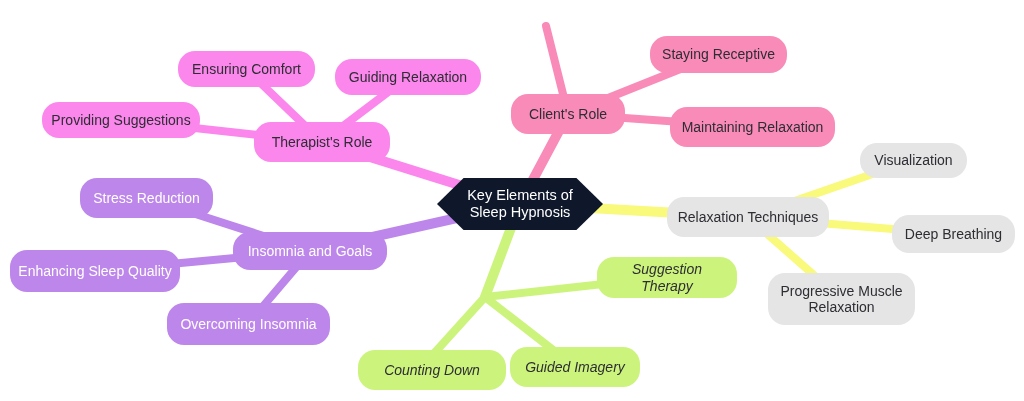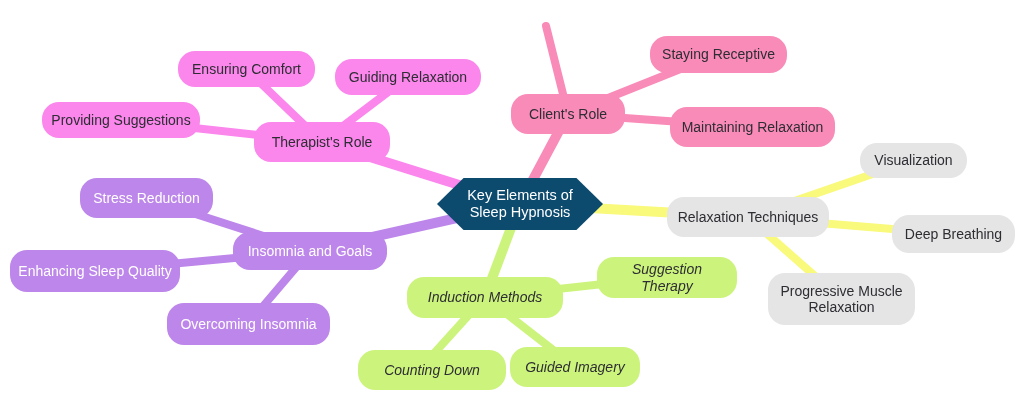--- a/index.html
+++ b/index.html
@@ -20,21 +20,21 @@
     box-sizing:border-box;
     padding:2px 8px;
   }
   
   .b-therapist{background:#FB86EC;}
   .b-client{background:#F98BB9;}
   .b-relaxation{background:#e5e5e5;}
   .b-purpose{background:#BD86EA;color:#ffffff;}
   .b-induction{background:#CCF47C;font-style:italic;}
   .center-node{
-    background:#0c4a6e;color:#ffffff;
+    background:#0f172a;color:#ffffff;
     border-radius:0;
     clip-path:polygon(16% 0, 84% 0, 100% 50%, 84% 100%, 16% 100%, 0 50%);
     font-size:14.5px;
     padding:2px 26px;
     z-index:3;
   }
 </style>
 </head>
 <body>
 
@@ -83,18 +83,17 @@
   <div class="node b-relaxation" style="left:667px;top:197px;width:162px;height:40px">Relaxation Techniques</div>
   <div class="node b-relaxation" style="left:860px;top:143px;width:107px;height:35px">Visualization</div>
   <div class="node b-relaxation" style="left:892px;top:215px;width:123px;height:38px">Deep Breathing</div>
   <div class="node b-relaxation" style="left:768px;top:273px;width:147px;height:52px">Progressive Muscle Relaxation</div>
 
   <div class="node b-purpose" style="left:233px;top:232px;width:154px;height:38px">Insomnia and Goals</div>
   <div class="node b-purpose" style="left:80px;top:178px;width:133px;height:40px">Stress Reduction</div>
   <div class="node b-purpose" style="left:10px;top:250px;width:170px;height:42px">Enhancing Sleep Quality</div>
   <div class="node b-purpose" style="left:167px;top:303px;width:163px;height:42px">Overcoming Insomnia</div>
 
-  <div class="node b-induction" style="left:407px;top:277px;width:156px;height:41px">Induction Methods</div>
   <div class="node b-induction" style="left:597px;top:257px;width:140px;height:41px">Suggestion Therapy</div>
   <div class="node b-induction" style="left:358px;top:350px;width:148px;height:40px">Counting Down</div>
   <div class="node b-induction" style="left:510px;top:347px;width:130px;height:40px">Guided Imagery</div>
 
 </div>
 
 </body></html>

